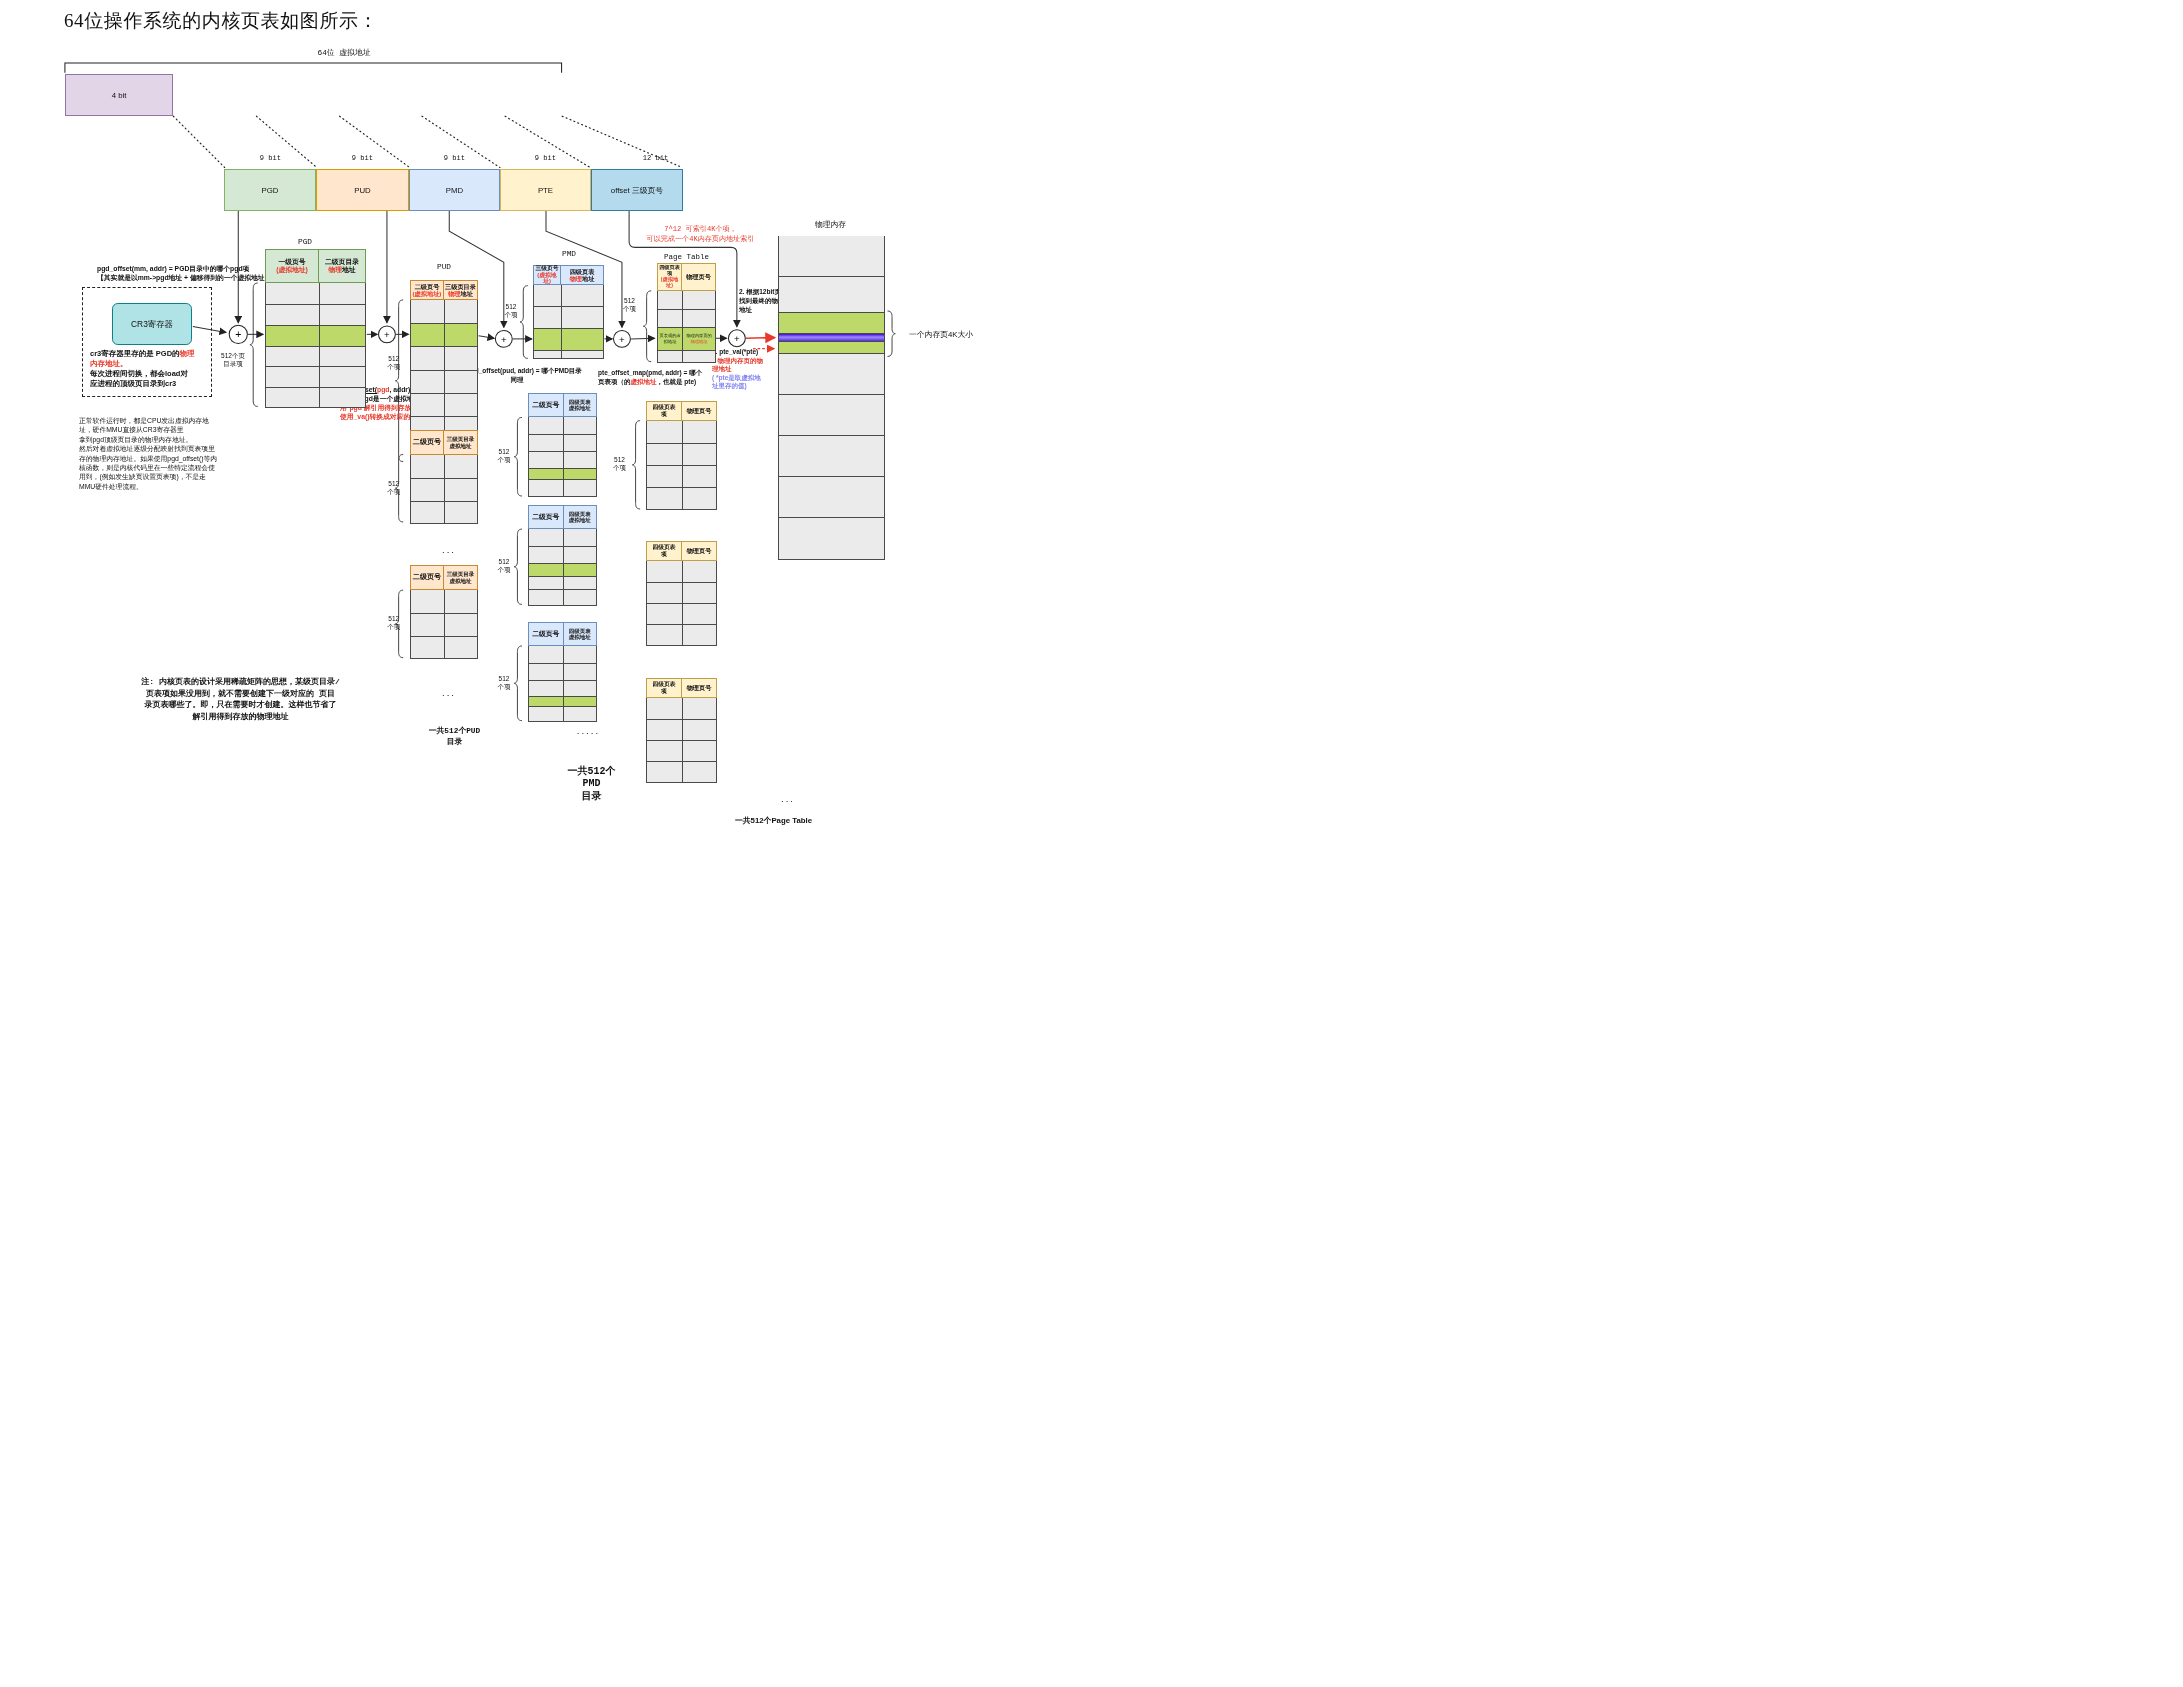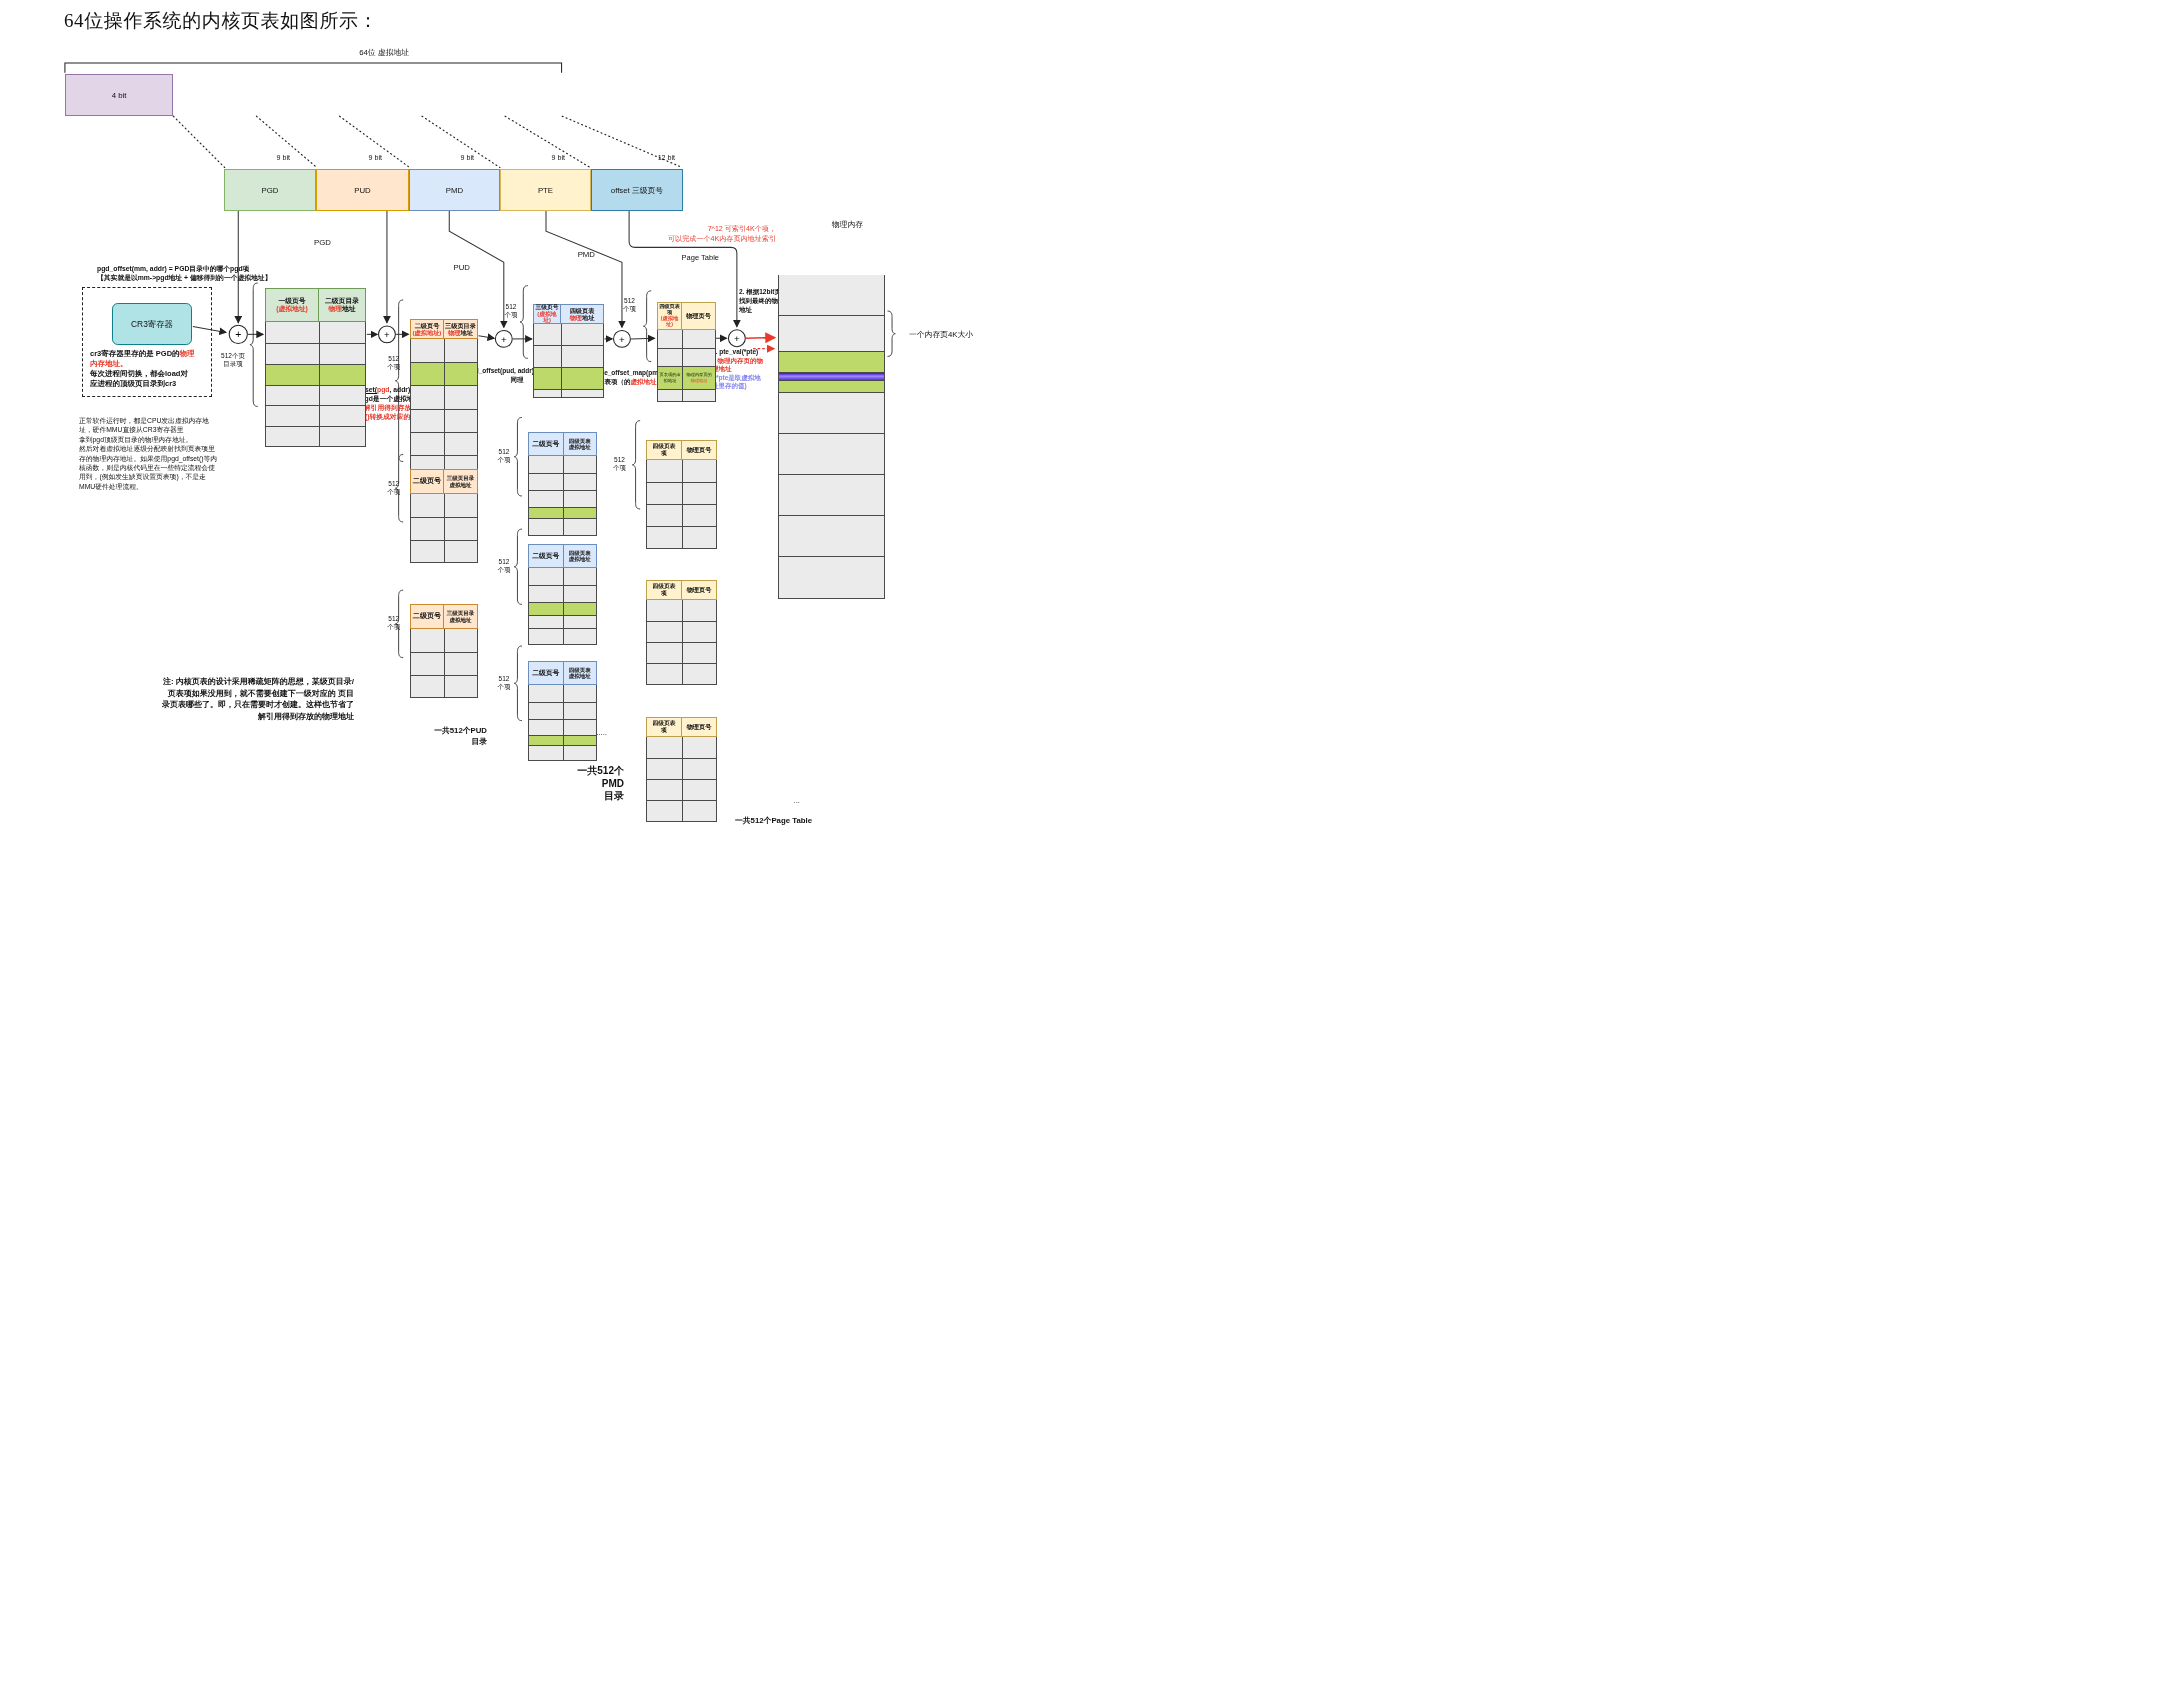--- a/index.html
+++ b/index.html
@@ -1,29 +1,29 @@
 <!DOCTYPE html>
 <html style="font-size:10.4px"><head>
 <meta charset="utf-8">
 <style>
   html,body{margin:0;background:#fff;font-family:"Liberation Sans","DejaVu Sans",sans-serif;color:#111;}
   #stage{position:relative;width:1092px;height:844px;background:#fff;overflow:hidden;}
   #connectors{position:absolute;left:0;top:0;pointer-events:none;}
   .lbl{position:absolute;white-space:pre-line;color:#111;}
-  .ctr{text-align:right;}
+  .ctr{text-align:center;font-family:Liberation Mono, monospace;}
   .bold{font-weight:bold;}
   .c-r{color:#e8392b;}
   .c-p{color:#8585f2;}
   .c-u{text-decoration:underline;}
   .title{font-family:"Liberation Serif","DejaVu Serif",serif;font-size:19px;letter-spacing:0.6px;}
   .seg{position:absolute;display:flex;align-items:center;justify-content:center;font-size:7.8px;border:1px solid;box-sizing:border-box;}
   .lvlbox{position:absolute;display:flex;align-items:center;justify-content:center;font-size:7.8px;border:1px solid;box-sizing:border-box;top:169px;height:42px;}
   .dashedbox{position:absolute;border:1px dashed #222;box-sizing:border-box;}
   .cr3box{position:absolute;background:#b0e3e6;border:1.3px solid #0e8088;border-radius:5.8px;display:flex;align-items:center;justify-content:center;font-size:8.4px;box-sizing:border-box;}
-  .dtable{position:absolute;box-sizing:border-box;z-index:2;margin-top:39px;}
+  .dtable{position:absolute;box-sizing:border-box;z-index:2;}
   .thead{display:flex;box-sizing:border-box;}
   .hcell{display:flex;flex-direction:column;align-items:center;justify-content:center;line-height:1.15;border:0.9px solid;box-sizing:border-box;text-align:center;font-weight:bold;}
   .hcell+.hcell{border-left-width:0;}
   .tbody{border:0.9px solid #4a4a4a;border-top-width:0;box-sizing:border-box;background:#ebebeb;}
   .trow{display:flex;box-sizing:border-box;}
   .trow+.trow{border-top:0.6px solid #4a4a4a;}
   .tcell{box-sizing:border-box;height:100%;display:flex;flex-direction:column;align-items:center;justify-content:center;line-height:1.25;text-align:center;}
   .tcell+.tcell{border-left:0.6px solid #4a4a4a;}
   .t-g{background:#bcd96a;}
   .t-p{background:linear-gradient(180deg,#3d0ad1 0%,#9d8cff 45%,#5a2fe0 100%);}

